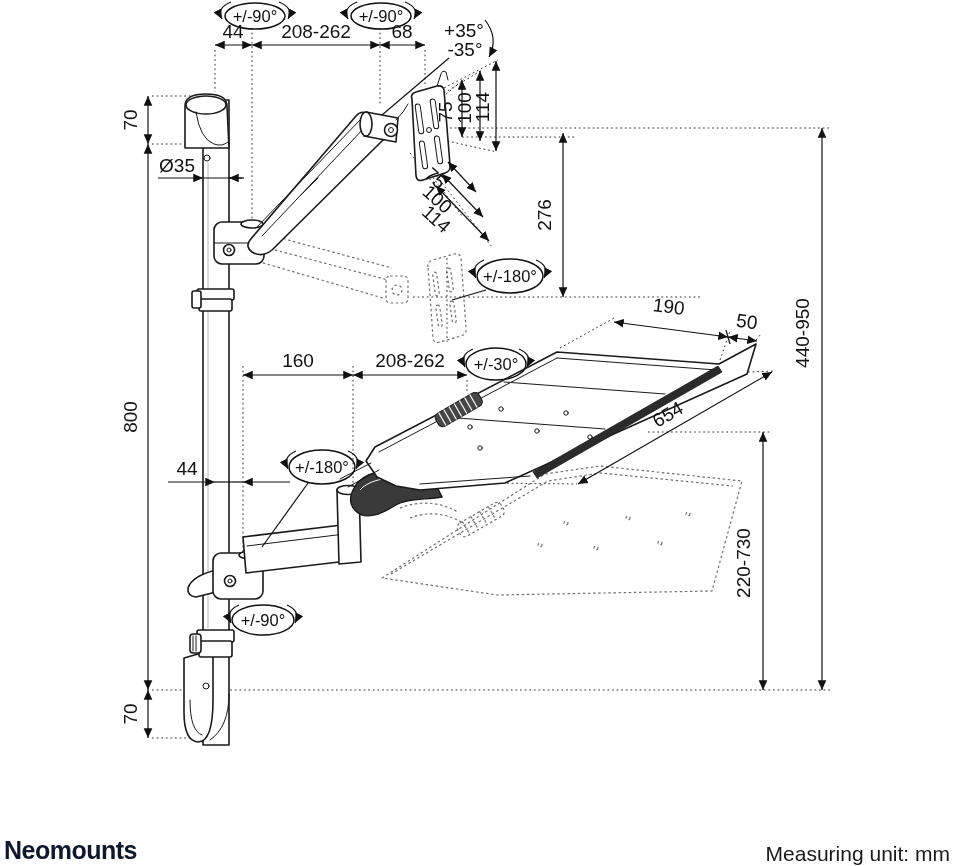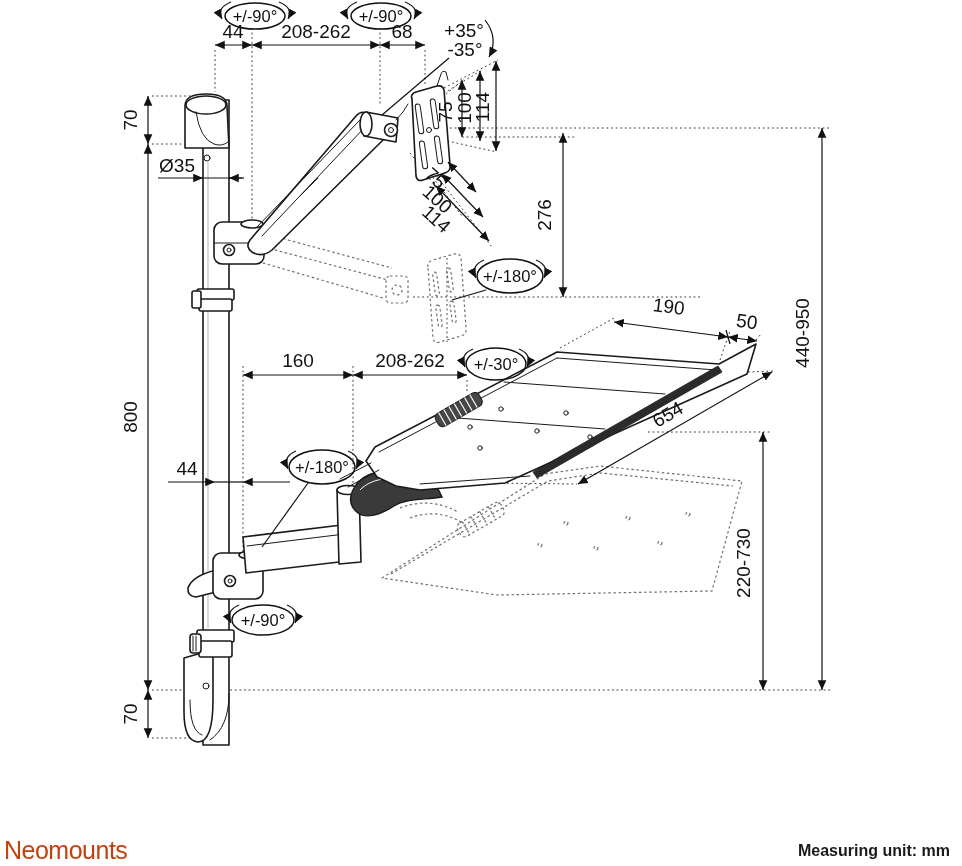--- a/index.html
+++ b/index.html
@@ -8,23 +8,23 @@
   svg{position:absolute;top:0;left:0;}
   .solid{fill:none;stroke:#1a1a1a;stroke-width:1.6;stroke-linejoin:round;stroke-linecap:round;}
   .solidf{fill:#ffffff;stroke:#1a1a1a;stroke-width:1.6;stroke-linejoin:round;}
   .thin{stroke-width:1;}
   .ghost{fill:none;stroke:#6f6f6f;stroke-width:1.2;stroke-dasharray:2.5 2.6;stroke-linejoin:round;}
   .ext{fill:none;stroke:#3a3a3a;stroke-width:1;stroke-dasharray:1.8 2.8;}
   .dim{fill:none;stroke:#111;stroke-width:1.2;}
   .dimtxt{font:19px "Liberation Sans",sans-serif;fill:#111;}
   .ovaltxt{font:16.5px "Liberation Sans",sans-serif;fill:#111;}
   .oval{fill:none;stroke:#111;stroke-width:1.5;}
-  #footer-brand{position:absolute;left:4px;top:836px;font-size:25px;font-weight:normal;
-    letter-spacing:-0.5px;color:#c2410c;}
-  #footer-note{position:absolute;right:12px;top:842px;font-size:16px;font-weight:700;color:#1a1a1a;}
+  #footer-brand{position:absolute;left:4px;top:836px;font-size:25px;font-weight:bold;
+    letter-spacing:-0.5px;color:#0f172a;}
+  #footer-note{position:absolute;right:12px;top:842px;font-size:21px;font-weight:400;color:#1a1a1a;}
 </style>
 </head>
 <body>
 
 <svg width="962" height="866" viewBox="0 0 962 866">
   <defs>
     <marker id="ar" viewBox="0 0 10 10" refX="9" refY="5" markerWidth="9" markerHeight="9" orient="auto-start-reverse">
       <path d="M0,1 L9,5 L0,9 z" fill="#111"></path>
     </marker>
   </defs>

